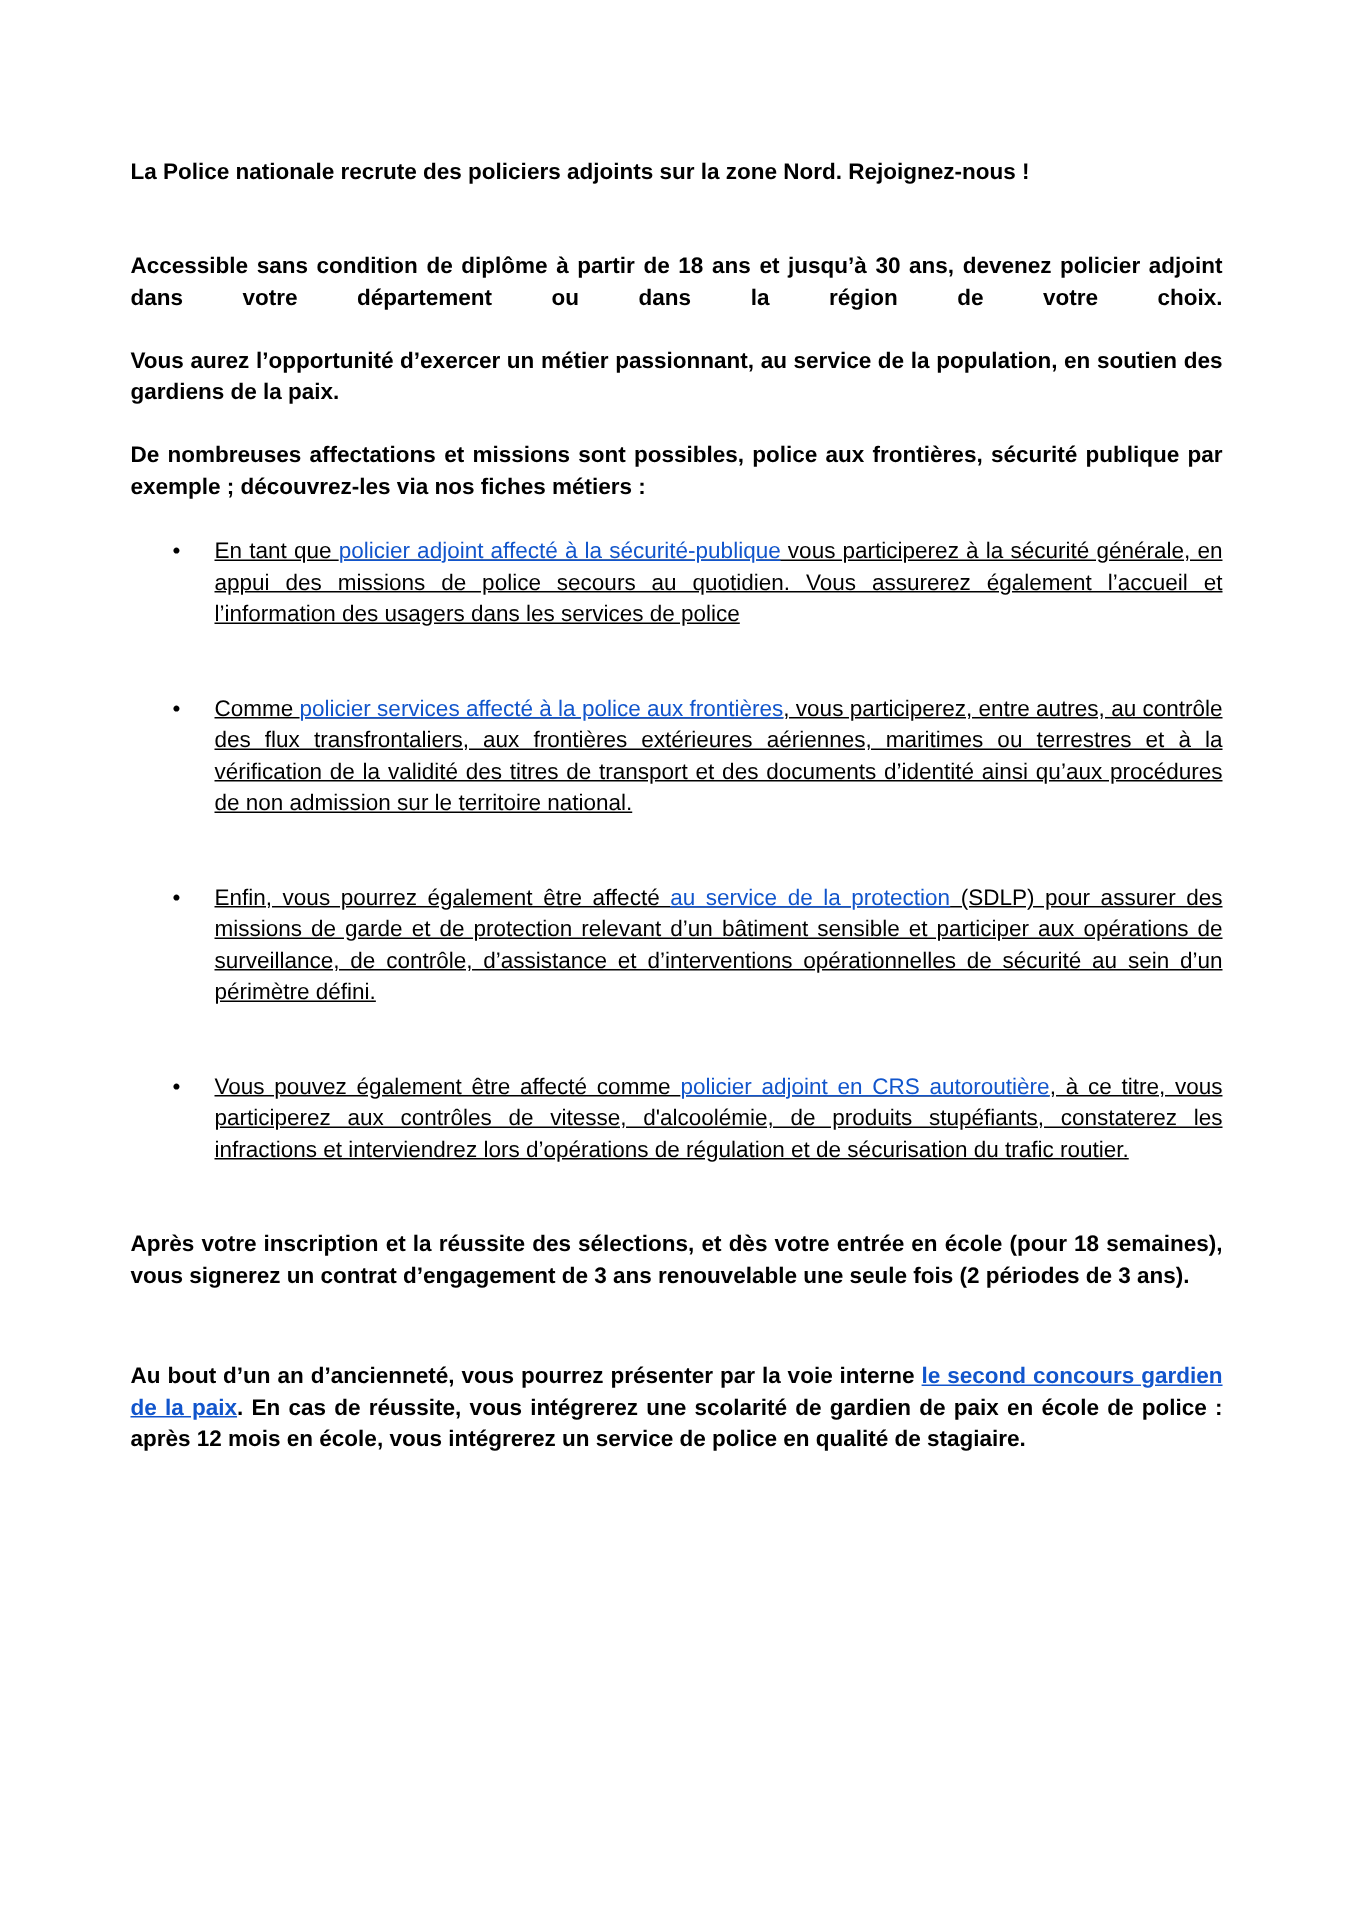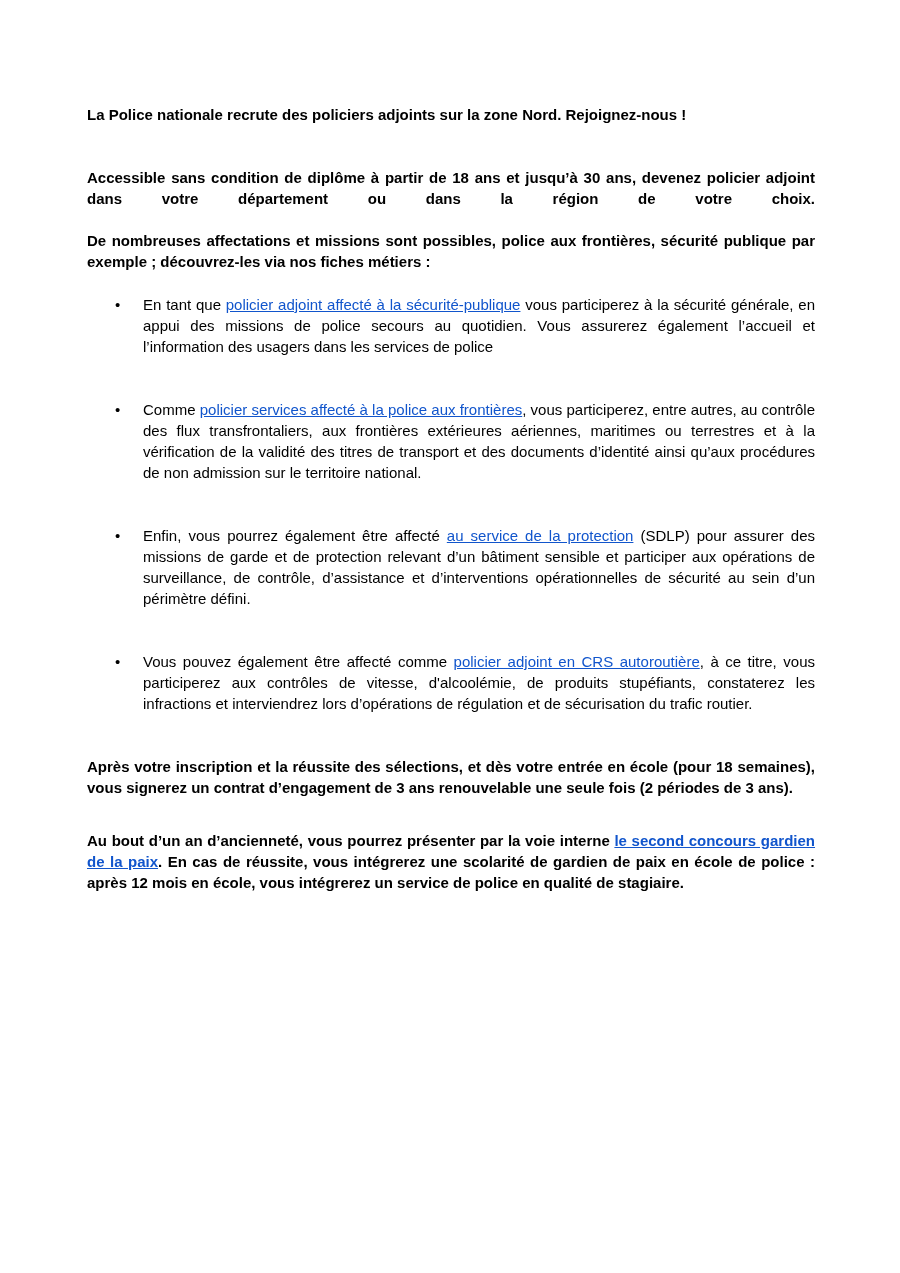--- a/index.html
+++ b/index.html
@@ -32,32 +32,33 @@
     font-weight: bold;
   }
   p.bold {
     font-weight: 700;
   }
   p.full-justify {
     text-align: justify;
     text-align-last: justify;
   }
   p.gap-large {
-    margin-bottom: 32px;
+    margin-bottom: 46px;
   }
   ul.doc-list {
     list-style: none;
     margin: 22px 0 0 0;
     padding: 0;
   }
   ul.doc-list li {
     position: relative;
     padding-left: 56px;
     margin: 0 0 42px 0;
     text-align: justify;
+    text-decoration: underline;
   }
   ul.doc-list li::before {
     content: "\2022";
     position: absolute;
     left: 28px;
     top: 0;
   }
   a.doc-link {
     color: var(--link-color, #1155cc);
     text-decoration: underline;
@@ -67,20 +68,21 @@
 </head>
 <body>
 
 <div class="page" style="background: rgb(255, 255, 255); color: rgb(0, 0, 0);">
 
   <h1 class="title">La Police nationale recrute des policiers adjoints sur la zone Nord. Rejoignez-nous !</h1>
 
 
   <p class="full-justify">Accessible sans condition de diplôme à partir de 18 ans et jusqu’à 30 ans, devenez policier adjoint dans votre département ou dans la région de votre choix.</p>
 
+  <p>Vous aurez l’opportunité d’exercer un métier passionnant, au service de la population, en soutien des gardiens de la paix.</p>
 
   <p class="bold">De nombreuses affectations et missions sont possibles, police aux frontières, sécurité publique par exemple ; découvrez-les via nos fiches métiers :</p>
 
   <ul class="doc-list">
     <li>En tant que <a class="doc-link" href="#">policier adjoint affecté à la sécurité-publique</a>  vous participerez à la sécurité générale, en appui des missions de police secours au quotidien. Vous assurerez également l’accueil et l’information des usagers dans les services de police</li>
     <li>Comme <a class="doc-link" href="#">policier services affecté à la police aux frontières</a>, vous participerez, entre autres, au contrôle des flux transfrontaliers, aux frontières extérieures aériennes, maritimes ou terrestres et à la vérification de la validité des titres de transport et des documents d’identité ainsi qu’aux procédures de non admission sur le territoire national.</li>
     <li>Enfin, vous pourrez également être affecté <a class="doc-link" href="#">au service de la protection</a> (SDLP) pour assurer des missions de garde et de protection relevant d’un bâtiment sensible et participer aux opérations de surveillance, de contrôle, d’assistance et d’interventions opérationnelles de sécurité au sein d’un périmètre défini.</li>
     <li>Vous pouvez également être affecté comme <a class="doc-link" href="#">policier adjoint en CRS autoroutière</a>, à ce titre, vous participerez aux contrôles de vitesse, d'alcoolémie, de produits stupéfiants, constaterez les infractions et interviendrez lors d’opérations de régulation et de sécurisation du trafic routier.</li>
   </ul>
 

